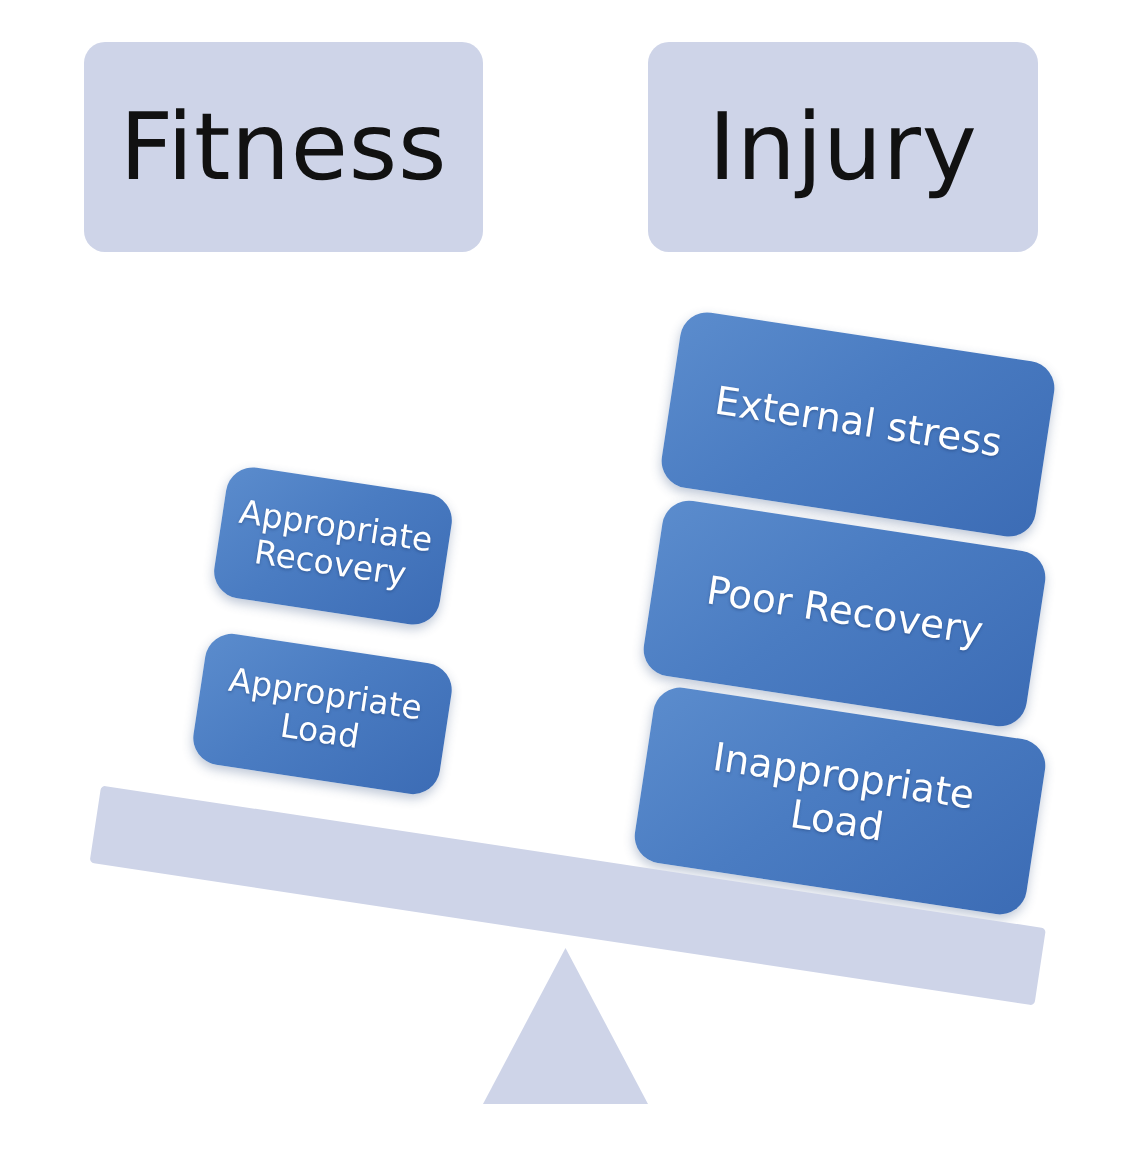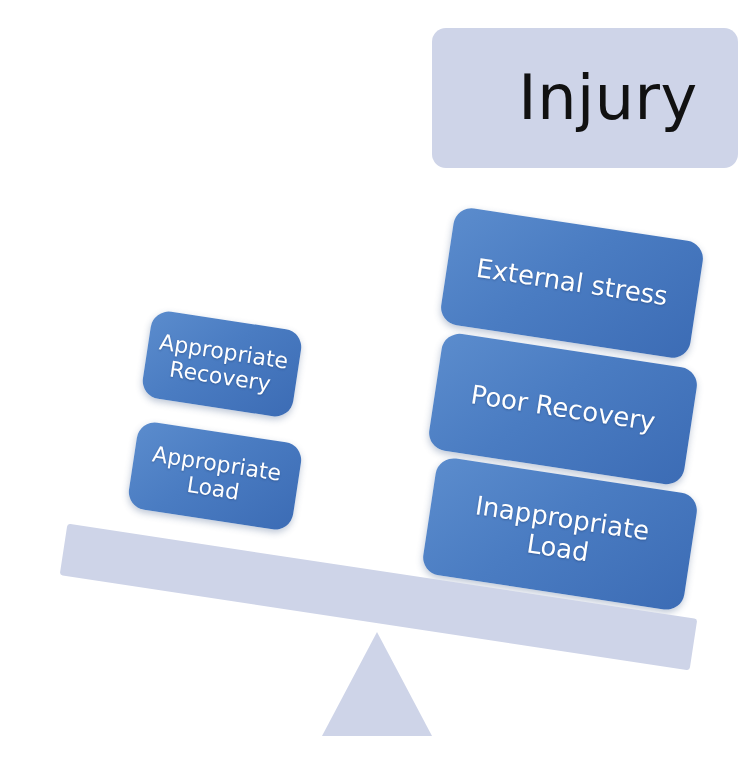--- a/index.html
+++ b/index.html
@@ -37,21 +37,20 @@
     left: 56px;
     top: 28px;
     width: 266px;
     height: 140px;
   }
   #header-injury {
     left: 432px;
     top: 28px;
     width: 260px;
     height: 140px;
-    padding-left: 46px;
   }
 
   
   .beam {
     position: absolute;
     left: 60px;
     top: 571px;
     width: 637px;
     height: 52px;
     background: #ced4e8;
@@ -134,20 +133,23 @@
     width: 264px;
     height: 118px;
     transform: rotate(8.6deg);
   }
 </style>
 </head>
 <body>
 
 <div id="stage">
 
+  <div class="header-box" id="header-fitness">
+    <span>Fitness</span>
+  </div>
 
   <div class="header-box" id="header-injury">
     <span>Injury</span>
   </div>
 
   <div class="card card-left" id="card-appropriate-recovery">
     <span class="card-label">
       <span>Appropriate</span><br>
       <span>Recovery</span>
     </span>

